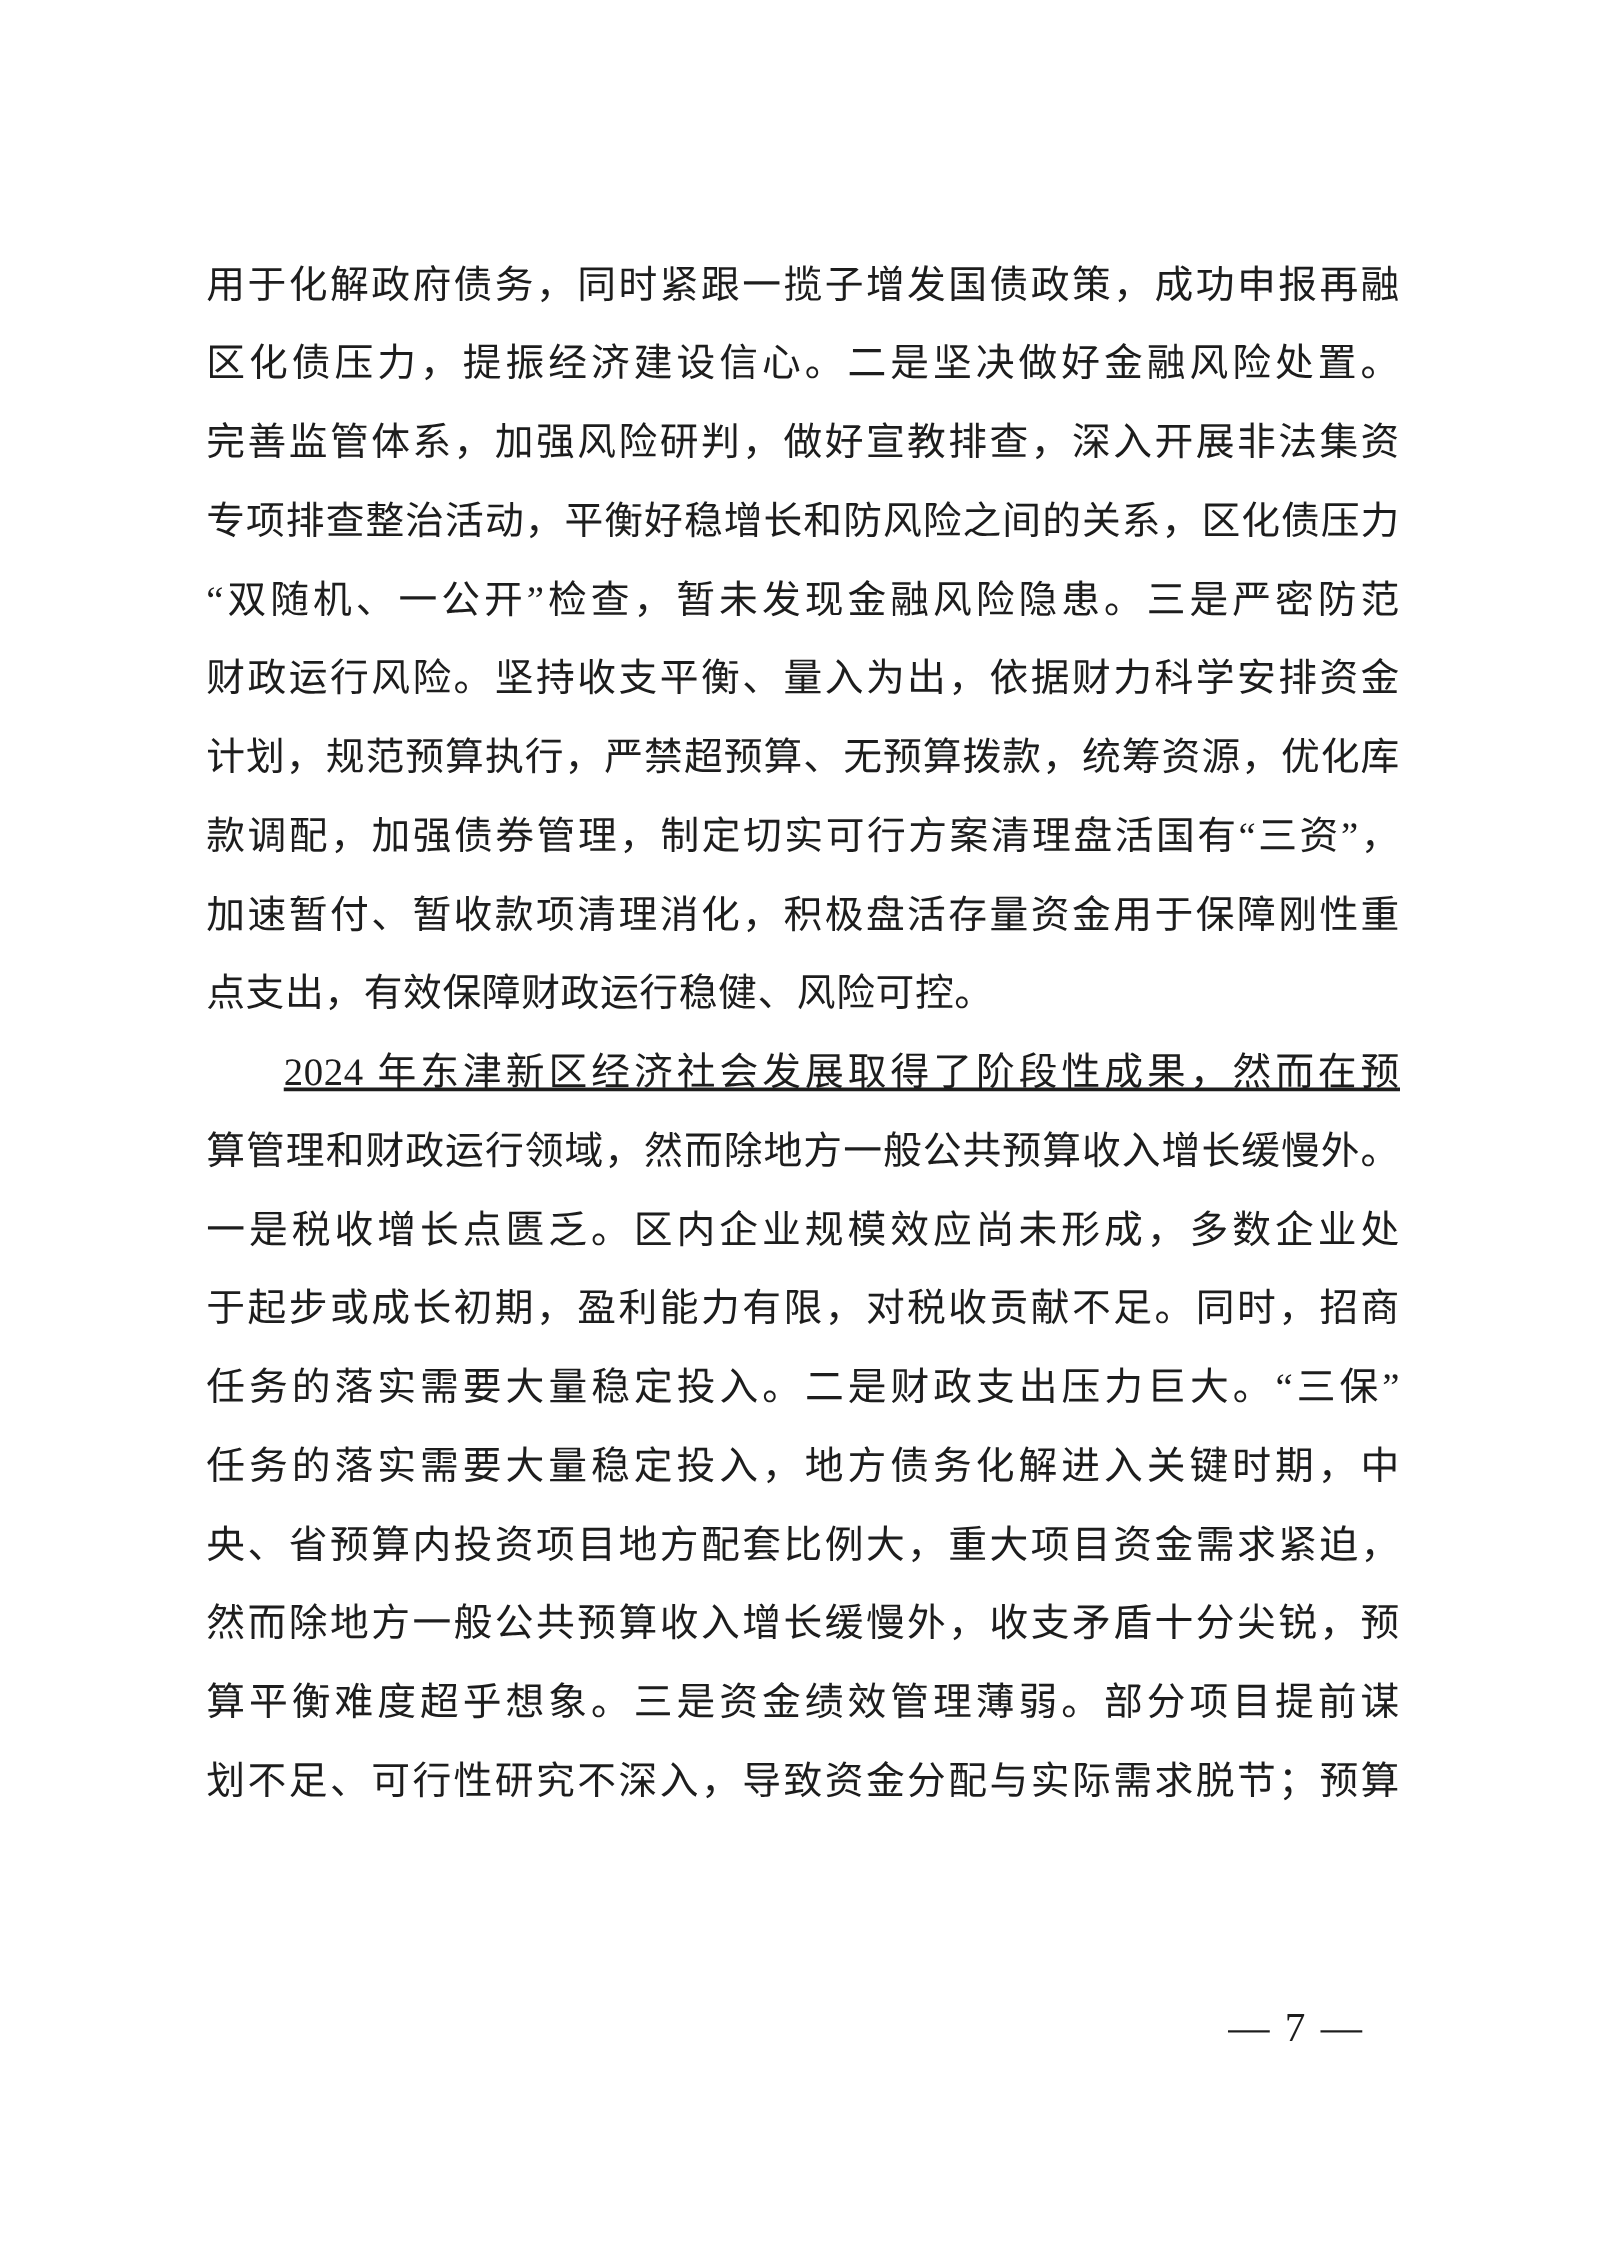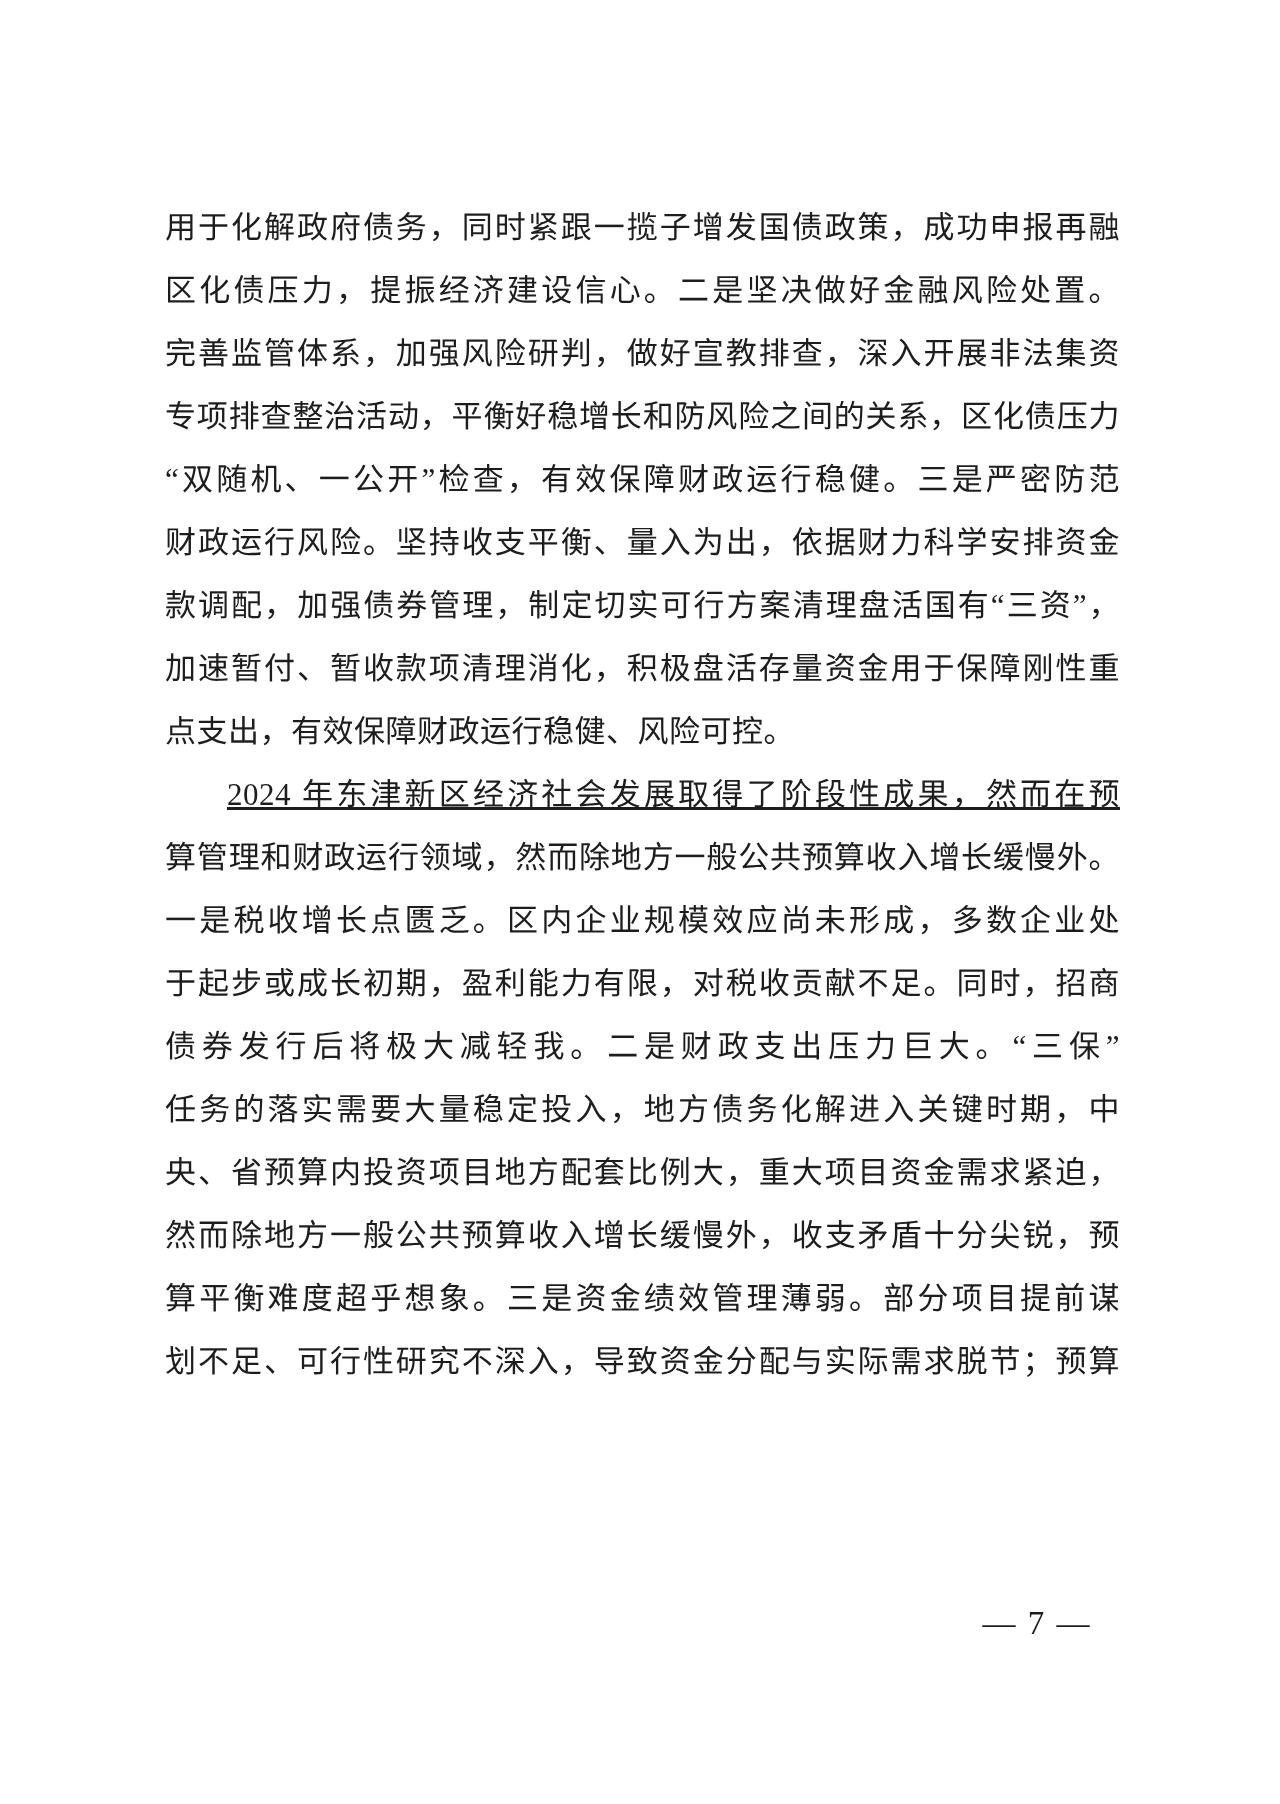--- a/index.html
+++ b/index.html
@@ -54,33 +54,34 @@
 <body>
 
 <div class="page">
   <div class="textblock">
 
     <div class="para">
       <div class="line">用于化解政府债务，同时紧跟一揽子增发国债政策，成功申报再融</div>
       <div class="line">区化债压力，提振经济建设信心。二是坚决做好金融风险处置。</div>
       <div class="line">完善监管体系，加强风险研判，做好宣教排查，深入开展非法集资</div>
       <div class="line">专项排查整治活动，平衡好稳增长和防风险之间的关系，区化债压力</div>
-      <div class="line">“双随机、一公开”检查，有效保障财政运行稳健。三是严密防范</div>
+      <div class="line">“双随机、一公开”检查，暂未发现金融风险隐患。三是严密防范</div>
       <div class="line">财政运行风险。坚持收支平衡、量入为出，依据财力科学安排资金</div>
+      <div class="line">计划，规范预算执行，严禁超预算、无预算拨款，统筹资源，优化库</div>
       <div class="line">款调配，加强债券管理，制定切实可行方案清理盘活国有“三资”，</div>
       <div class="line">加速暂付、暂收款项清理消化，积极盘活存量资金用于保障刚性重</div>
       <div class="line short">点支出，有效保障财政运行稳健、风险可控。</div>
     </div>
 
     <div class="para">
       <div class="line indent">2024 年东津新区经济社会发展取得了阶段性成果，然而在预</div>
       <div class="line">算管理和财政运行领域，然而除地方一般公共预算收入增长缓慢外。</div>
       <div class="line">一是税收增长点匮乏。区内企业规模效应尚未形成，多数企业处</div>
       <div class="line">于起步或成长初期，盈利能力有限，对税收贡献不足。同时，招商</div>
-      <div class="line">债券发行后将极大减轻我。二是财政支出压力巨大。“三保”</div>
+      <div class="line">任务的落实需要大量稳定投入。二是财政支出压力巨大。“三保”</div>
       <div class="line">任务的落实需要大量稳定投入，地方债务化解进入关键时期，中</div>
       <div class="line">央、省预算内投资项目地方配套比例大，重大项目资金需求紧迫，</div>
       <div class="line">然而除地方一般公共预算收入增长缓慢外，收支矛盾十分尖锐，预</div>
       <div class="line">算平衡难度超乎想象。三是资金绩效管理薄弱。部分项目提前谋</div>
       <div class="line">划不足、可行性研究不深入，导致资金分配与实际需求脱节；预算</div>
     </div>
 
   </div>
 
   <div class="footer">— 7 —</div>

